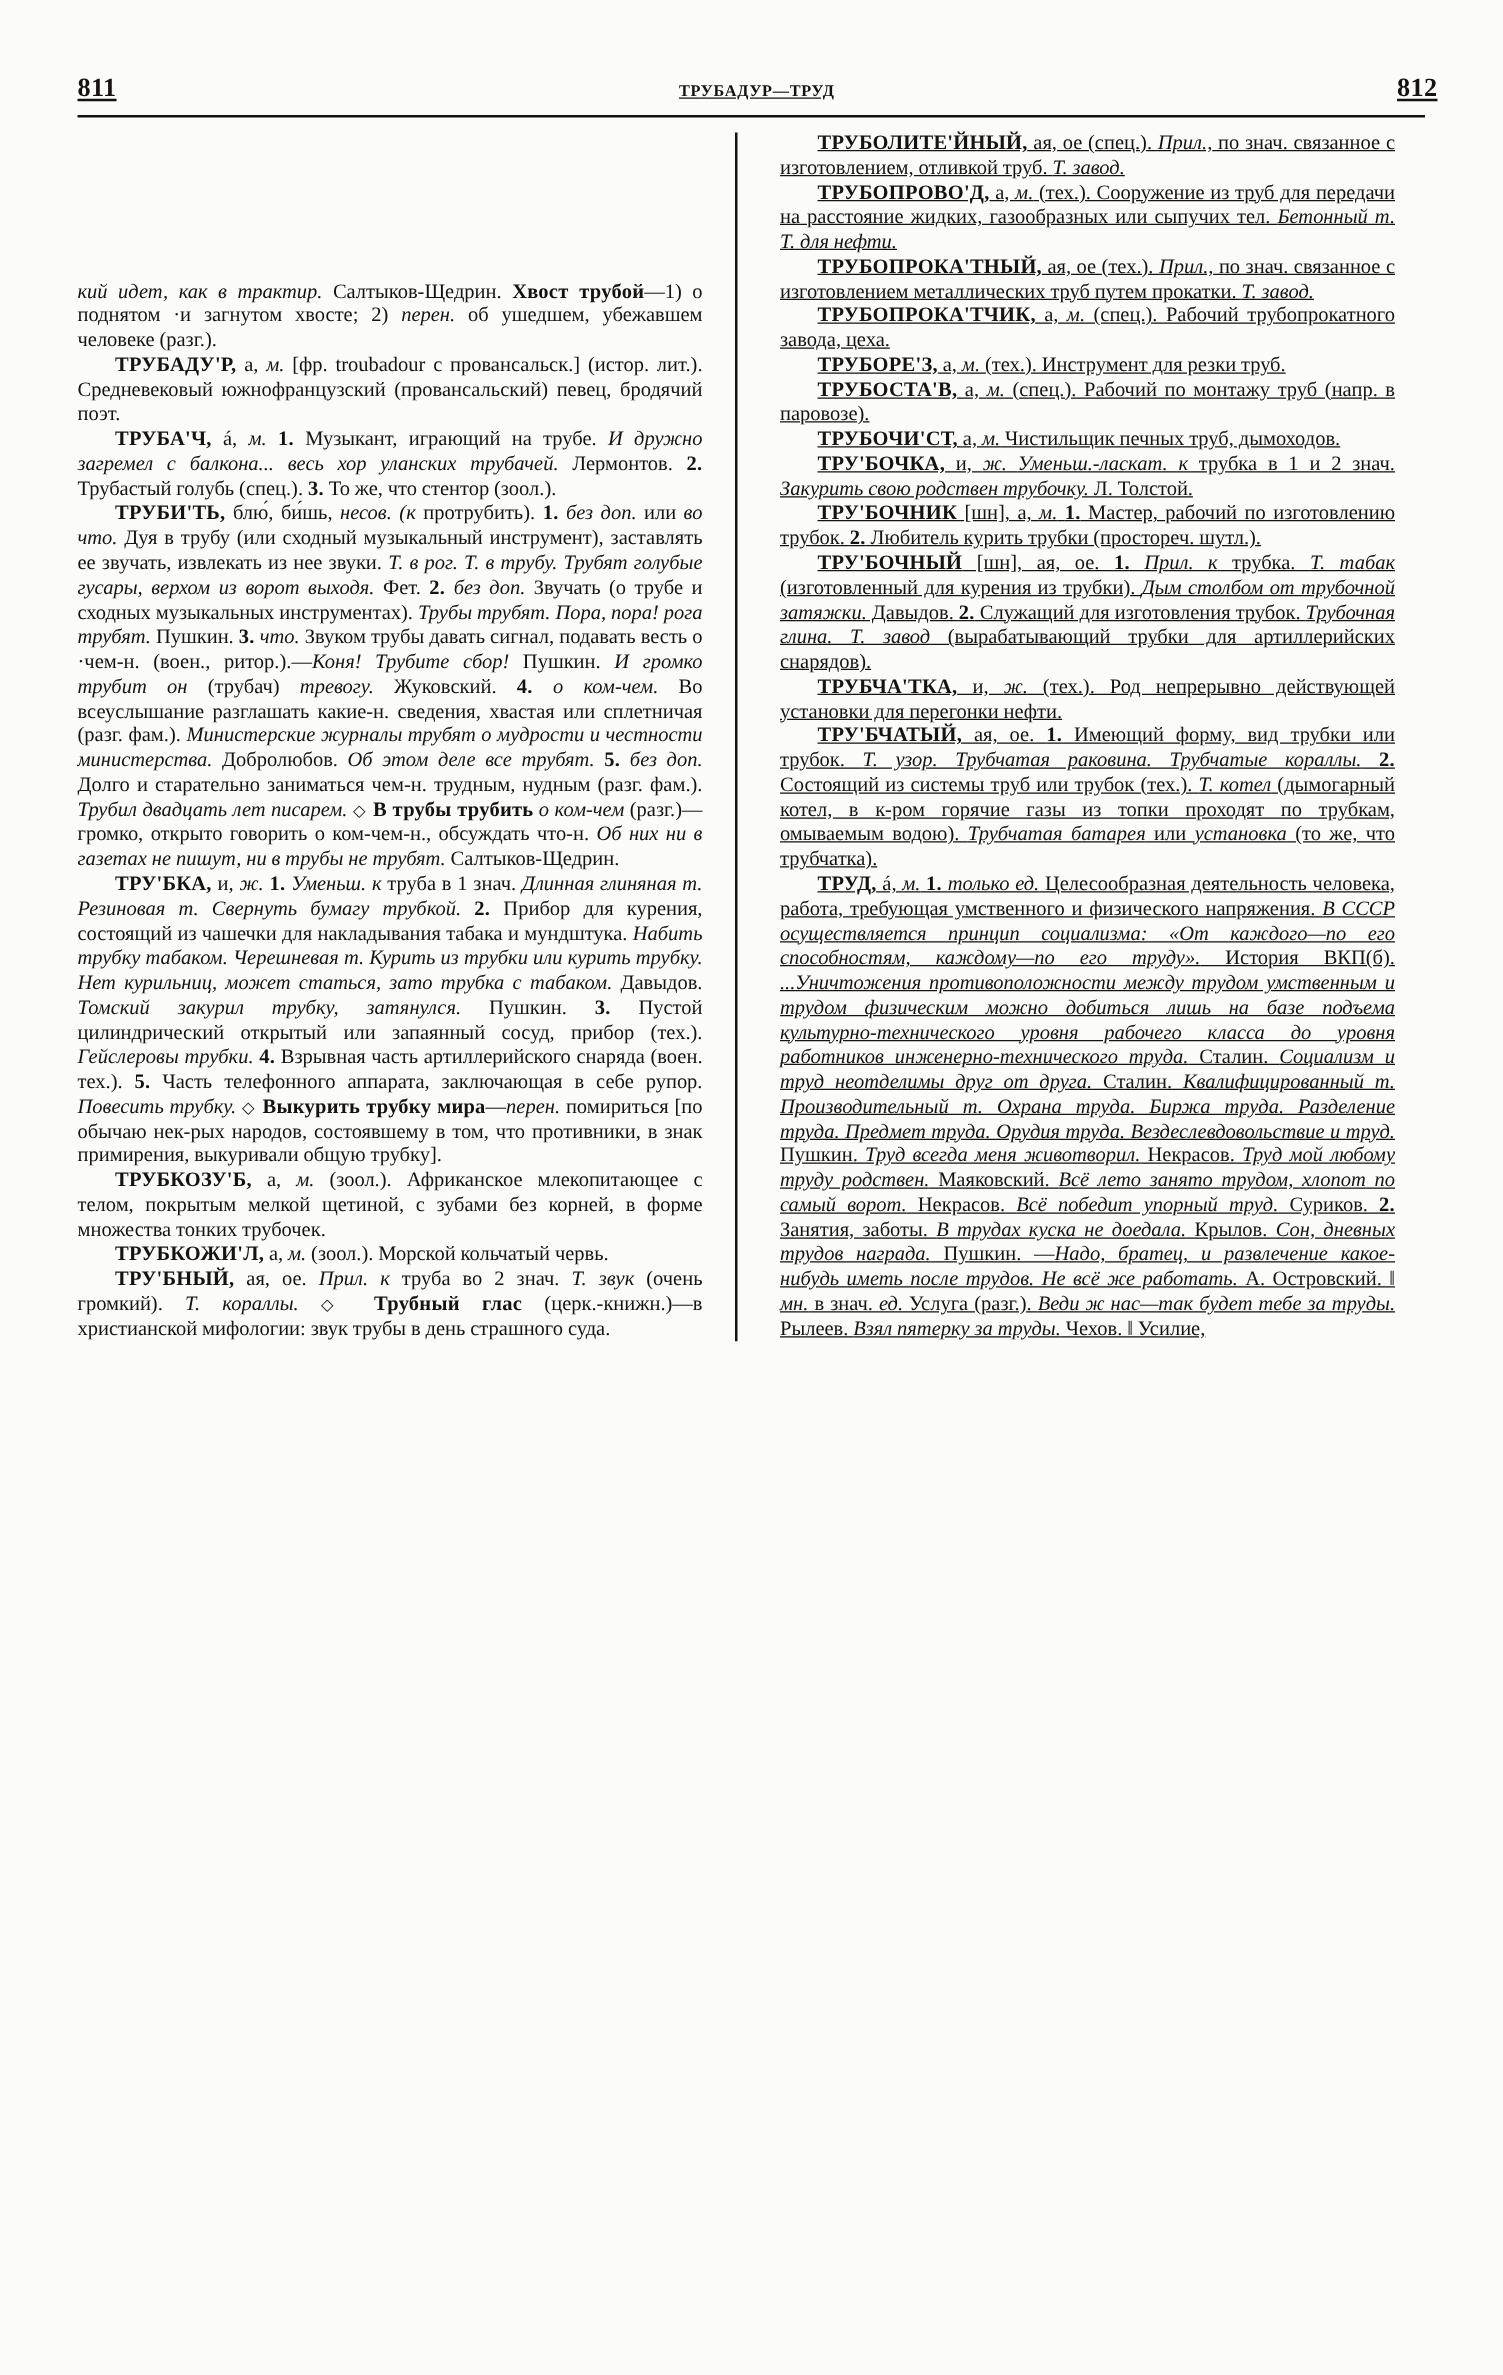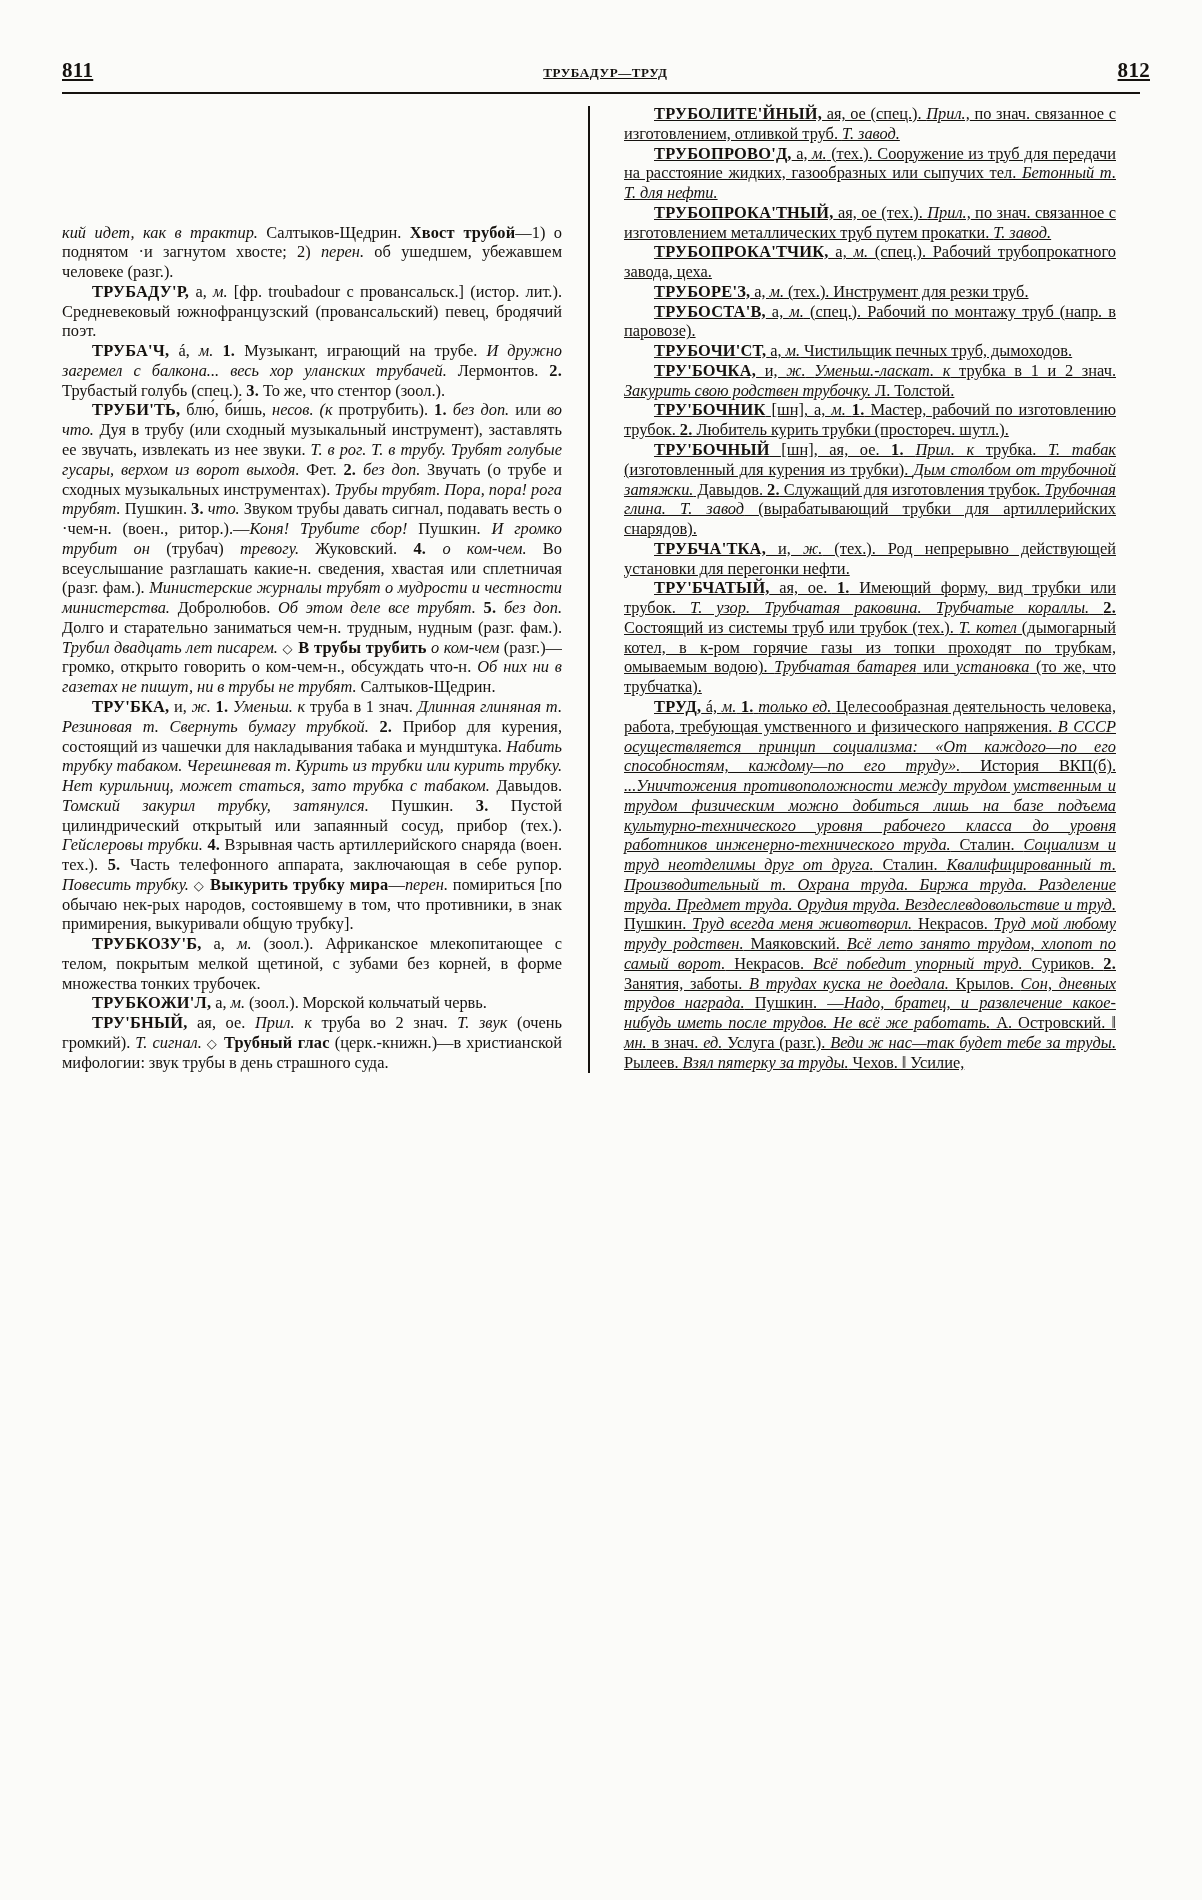--- a/index.html
+++ b/index.html
@@ -109,21 +109,21 @@
 
   <div class="columns">
     <div class="col left" id="col-left">
         <p class="entry noindent"><span class="it">кий идет, как в трактир.</span> Салтыков-Щедрин. <span class="hw">Хвост трубой</span>—1) о поднятом ·и загнутом хвосте; 2) <span class="it">перен.</span> об ушедшем, убежавшем человеке (разг.).</p>
         <p class="entry"><span class="hw">ТРУБАДУ'Р,</span> а, <span class="it">м.</span> [фр. troubadour с провансальск.] (истор. лит.). Средневековый южнофранцузский (провансальский) певец, бродячий поэт.</p>
         <p class="entry"><span class="hw">ТРУБА'Ч,</span> á, <span class="it">м.</span> <span class="hw">1.</span> Музыкант, играющий на трубе. <span class="it">И дружно загремел с балкона... весь хор уланских трубачей.</span> Лермонтов. <span class="hw">2.</span> Трубастый голубь (спец.). <span class="hw">3.</span> То же, что стентор (зоол.).</p>
         <p class="entry"><span class="hw">ТРУБИ'ТЬ,</span> блю́, би́шь, <span class="it">несов. (к</span> протрубить). <span class="hw">1.</span> <span class="it">без доп.</span> или <span class="it">во что.</span> Дуя в трубу (или сходный музыкальный инструмент), заставлять ее звучать, извлекать из нее звуки. <span class="it">Т. в рог. Т. в трубу. Трубят голубые гусары, верхом из ворот выходя.</span> Фет. <span class="hw">2.</span> <span class="it">без доп.</span> Звучать (о трубе и сходных музыкальных инструментах). <span class="it">Трубы трубят. Пора, пора! рога трубят.</span> Пушкин. <span class="hw">3.</span> <span class="it">что.</span> Звуком трубы давать сигнал, подавать весть о ·чем-н. (воен., ритор.).—<span class="it">Коня! Трубите сбор!</span> Пушкин. <span class="it">И громко трубит он</span> (трубач) <span class="it">тревогу.</span> Жуковский. <span class="hw">4.</span> <span class="it">о ком-чем.</span> Во всеуслышание разглашать какие-н. сведения, хвастая или сплетничая (разг. фам.). <span class="it">Министерские журналы трубят о мудрости и честности министерства.</span> Добролюбов. <span class="it">Об этом деле все трубят.</span> <span class="hw">5.</span> <span class="it">без доп.</span> Долго и старательно заниматься чем-н. трудным, нудным (разг. фам.). <span class="it">Трубил двадцать лет писарем.</span> <span class="lozenge">◇</span> <span class="hw">В трубы трубить</span> <span class="it">о ком-чем</span> (разг.)—громко, открыто говорить о ком-чем-н., обсуждать что-н. <span class="it">Об них ни в газетах не пишут, ни в трубы не трубят.</span> Салтыков-Щедрин.</p>
         <p class="entry"><span class="hw">ТРУ'БКА,</span> и, <span class="it">ж.</span> <span class="hw">1.</span> <span class="it">Уменьш. к</span> труба в 1 знач. <span class="it">Длинная глиняная т. Резиновая т. Свернуть бумагу трубкой.</span> <span class="hw">2.</span> Прибор для курения, состоящий из чашечки для накладывания табака и мундштука. <span class="it">Набить трубку табаком. Черешневая т. Курить из трубки или курить трубку. Нет курильниц, может статься, зато трубка с табаком.</span> Давыдов. <span class="it">Томский закурил трубку, затянулся.</span> Пушкин. <span class="hw">3.</span> Пустой цилиндрический открытый или запаянный сосуд, прибор (тех.). <span class="it">Гейслеровы трубки.</span> <span class="hw">4.</span> Взрывная часть артиллерийского снаряда (воен. тех.). <span class="hw">5.</span> Часть телефонного аппарата, заключающая в себе рупор. <span class="it">Повесить трубку.</span> <span class="lozenge">◇</span> <span class="hw">Выкурить трубку мира</span>—<span class="it">перен.</span> помириться [по обычаю нек-рых народов, состоявшему в том, что противники, в знак примирения, выкуривали общую трубку].</p>
         <p class="entry"><span class="hw">ТРУБКОЗУ'Б,</span> а, <span class="it">м.</span> (зоол.). Африканское млекопитающее с телом, покрытым мелкой щетиной, с зубами без корней, в форме множества тонких трубочек.</p>
         <p class="entry"><span class="hw">ТРУБКОЖИ'Л,</span> а, <span class="it">м.</span> (зоол.). Морской кольчатый червь.</p>
-        <p class="entry"><span class="hw">ТРУ'БНЫЙ,</span> ая, ое. <span class="it">Прил. к</span> труба во 2 знач. <span class="it">Т. звук</span> (очень громкий). <span class="it">Т. сигнал.</span> <span class="lozenge">◇</span> <span class="hw">Трубный глас</span> (церк.-книжн.)—в христианской мифологии: звук трубы в день страшного суда.</p>
+        <p class="entry"><span class="hw">ТРУ'БНЫЙ,</span> ая, ое. <span class="it">Прил. к</span> труба во 2 знач. <span class="it">Т. звук</span> (очень громкий). <span class="it">Т. кораллы.</span> <span class="lozenge">◇</span> <span class="hw">Трубный глас</span> (церк.-книжн.)—в христианской мифологии: звук трубы в день страшного суда.</p>
       </div>
     <div class="divider"></div>
     <div class="col right" id="col-right">
         <p class="entry"><span class="hw">ТРУБОЛИТЕ'ЙНЫЙ,</span> ая, ое (спец.). <span class="it">Прил.,</span> по знач. связанное с изготовлением, отливкой труб. <span class="it">Т. завод.</span></p>
         <p class="entry"><span class="hw">ТРУБОПРОВО'Д,</span> а, <span class="it">м.</span> (тех.). Сооружение из труб для передачи на расстояние жидких, газообразных или сыпучих тел. <span class="it">Бетонный т. Т. для нефти.</span></p>
         <p class="entry"><span class="hw">ТРУБОПРОКА'ТНЫЙ,</span> ая, ое (тех.). <span class="it">Прил.,</span> по знач. связанное с изготовлением металлических труб путем прокатки. <span class="it">Т. завод.</span></p>
         <p class="entry"><span class="hw">ТРУБОПРОКА'ТЧИК,</span> а, <span class="it">м.</span> (спец.). Рабочий трубопрокатного завода, цеха.</p>
         <p class="entry"><span class="hw">ТРУБОРЕ'З,</span> а, <span class="it">м.</span> (тех.). Инструмент для резки труб.</p>
         <p class="entry"><span class="hw">ТРУБОСТА'В,</span> а, <span class="it">м.</span> (спец.). Рабочий по монтажу труб (напр. в паровозе).</p>
         <p class="entry"><span class="hw">ТРУБОЧИ'СТ,</span> а, <span class="it">м.</span> Чистильщик печных труб, дымоходов.</p>

